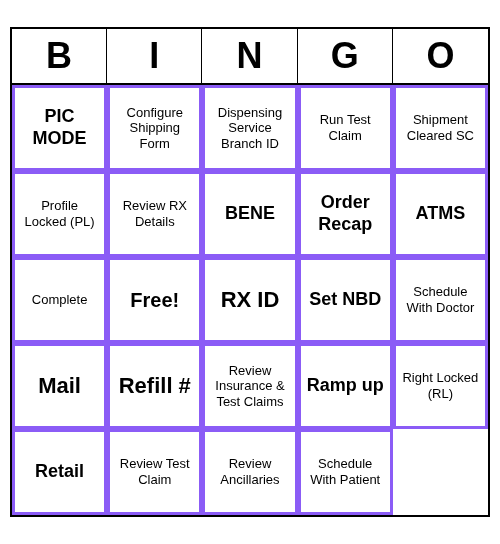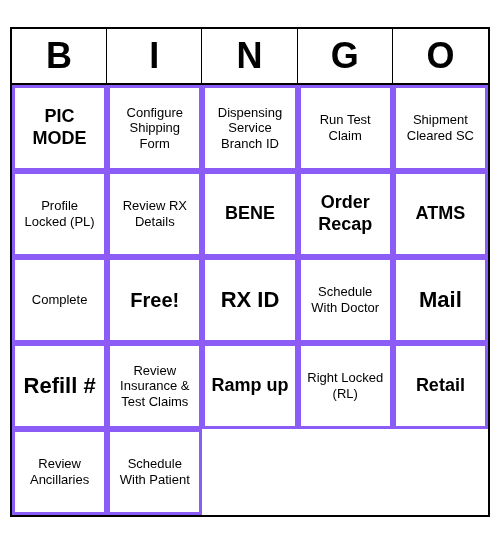--- a/index.html
+++ b/index.html
@@ -78,23 +78,25 @@
       <div class="bingo-cell">Run Test Claim</div>
       <div class="bingo-cell">Shipment Cleared SC</div>
       <div class="bingo-cell">Profile Locked (PL)</div>
       <div class="bingo-cell">Review RX Details</div>
       <div class="bingo-cell medium-text">BENE</div>
       <div class="bingo-cell medium-text">Order Recap</div>
       <div class="bingo-cell medium-text">ATMS</div>
       <div class="bingo-cell">Complete</div>
       <div class="bingo-cell free">Free!</div>
       <div class="bingo-cell large-text">RX ID</div>
+      <div class="bingo-cell medium-text">Set NBD</div>
       <div class="bingo-cell">Schedule With Doctor</div>
       <div class="bingo-cell large-text">Mail</div>
       <div class="bingo-cell large-text">Refill #</div>
       <div class="bingo-cell">Review Insurance &amp; Test Claims</div>
       <div class="bingo-cell medium-text">Ramp up</div>
       <div class="bingo-cell">Right Locked (RL)</div>
       <div class="bingo-cell medium-text">Retail</div>
+      <div class="bingo-cell">Review Test Claim</div>
       <div class="bingo-cell">Review Ancillaries</div>
       <div class="bingo-cell">Schedule With Patient</div>
     </div>
 </div>
 
 </body></html>

